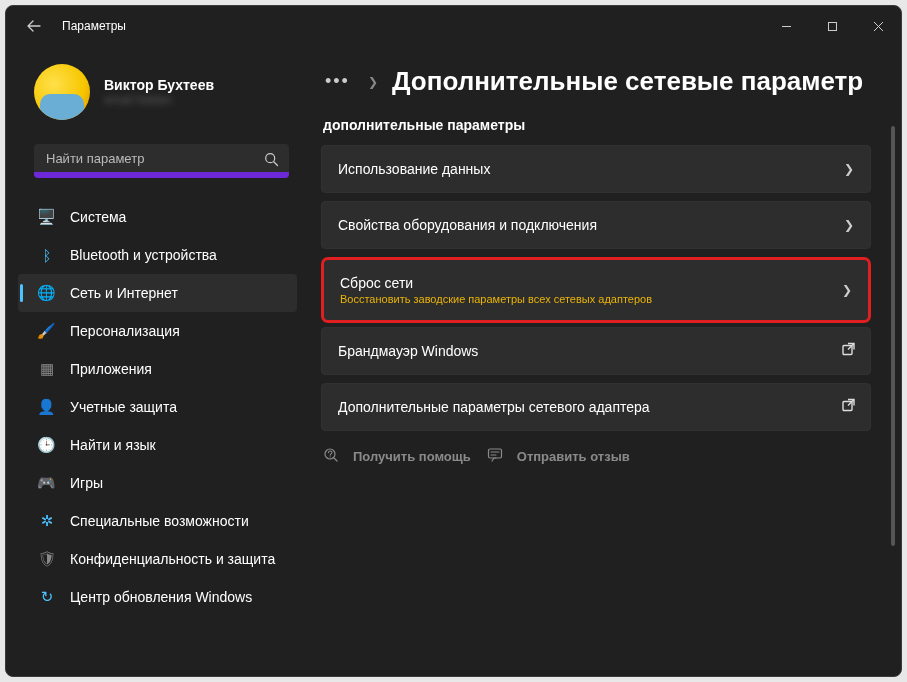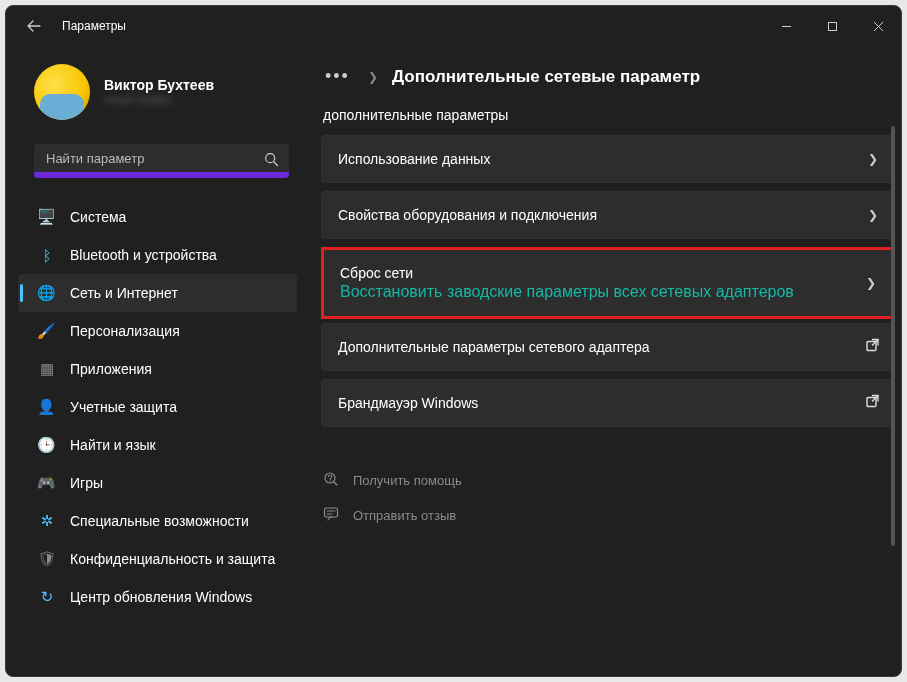--- a/index.html
+++ b/index.html
@@ -36,31 +36,31 @@
   .nav { margin-top:6px; padding-left:12px; padding-right:10px;}
   .nav-item { height:38px; display:flex; align-items:center; gap:14px; padding-left:20px; border-radius:4px; font-size:14px; color:#fff; cursor:default;}
   .nav-item.active { background:#2d2d2d; position:relative;}
   .nav-item.active::before{content:"";position:absolute;left:2px;top:10px;width:3px;height:18px;background:#4cc2ff;border-radius:2px;}
   .nav-ico { width:18px; height:18px; display:flex; align-items:center; justify-content:center; font-size:15px;}
   
   .main { flex:1; padding:0 6px 0 10px; display:flex; flex-direction:column; overflow:hidden;}
   .crumb { display:flex; align-items:center; gap:14px; padding-top:20px; padding-bottom:14px;}
   .crumb-dots { font-size:18px; color:#ccc; letter-spacing:2px; padding:0 4px}
   .crumb-arrow { color:#888; font-size:12px;}
-  .page-title { font-size:17px; font-weight:600; white-space:nowrap;}
-  .section-h { font-size:14px; font-weight:400; margin:6px 0 12px 2px;}
+  .page-title { font-size:26px; font-weight:600; white-space:nowrap;}
+  .section-h { font-size:14px; font-weight:700; margin:6px 0 12px 2px;}
   .section-h.small { font-size:13px; margin-top:24px; margin-bottom:10px;}
   .card { background:#2d2d2d; border:1px solid #313131; border-radius:4px; margin-bottom:4px; padding:15px 50px 15px 16px; position:relative; cursor:default;}
   .card .ctitle { font-size:14px;}
-  .card .csub { font-size:16px; color:#14b8a6; margin-top:2px;}
+  .card .csub { font-size:11px; color:#eab308; margin-top:2px;}
   .card .arrow { position:absolute; right:16px; top:50%; transform:translateY(-50%); color:#ccc; font-size:12px;}
   .card .ext { position:absolute; right:14px; top:50%; transform:translateY(-50%);}
-  .card.hl { border:3px solid #e02020; border-radius:0;}
-  .cards { display:flex; flex-direction:column; gap:4px; }
-  .footlinks { margin-top:40px; display:flex; flex-direction:column; gap:16px; padding-left:2px;}
+  .card.hl { border:3px solid #e02020; border-radius:7px;}
+  .cards { display:flex; flex-direction:column; gap:4px; padding-right:24px;}
+  .footlinks { margin-top:12px; display:flex; flex-direction:row; gap:16px; padding-left:2px;font-weight:bold;}
   .flink { display:flex; align-items:center; gap:14px; color:#8a8a8a; font-size:13px;}
   .scrollbar { position:absolute; right:6px; top:120px; width:4px; height:420px; background:#555; border-radius:2px;}
   svg.ext-ic{width:15px;height:15px;}
   svg.ext-ic path,svg.ext-ic rect{stroke:#ddd;fill:none;stroke-width:1.4;}
 </style>
 </head>
 <body>
 
 <div class="window">
 
@@ -175,28 +175,28 @@
           </div>
           <div class="card hl">
             <div class="ctitle">Сброс сети</div>
             <div class="csub">Восстановить заводские параметры всех сетевых адаптеров</div>
             <span class="arrow">❯</span>
           </div>
         </div>
 
       <div class="cards" id="cards-related">
           <div class="card">
-            <div class="ctitle">Дополнительные параметры сетевого адаптера</div>
+            <div class="ctitle">Брандмауэр Windows</div>
             <span class="ext"><svg class="ext-ic" viewBox="0 0 15 15">
                 <rect x="2" y="4" width="9" height="9" rx="1"></rect>
                 <path d="M7 2h6v6M13 2L7 8"></path>
               </svg></span>
           </div>
           <div class="card">
-            <div class="ctitle">Брандмауэр Windows</div>
+            <div class="ctitle">Дополнительные параметры сетевого адаптера</div>
             <span class="ext"><svg class="ext-ic" viewBox="0 0 15 15">
                 <rect x="2" y="4" width="9" height="9" rx="1"></rect>
                 <path d="M7 2h6v6M13 2L7 8"></path>
               </svg></span>
           </div>
         </div>
 
       <div class="footlinks">
         <div class="flink">
           <span>

